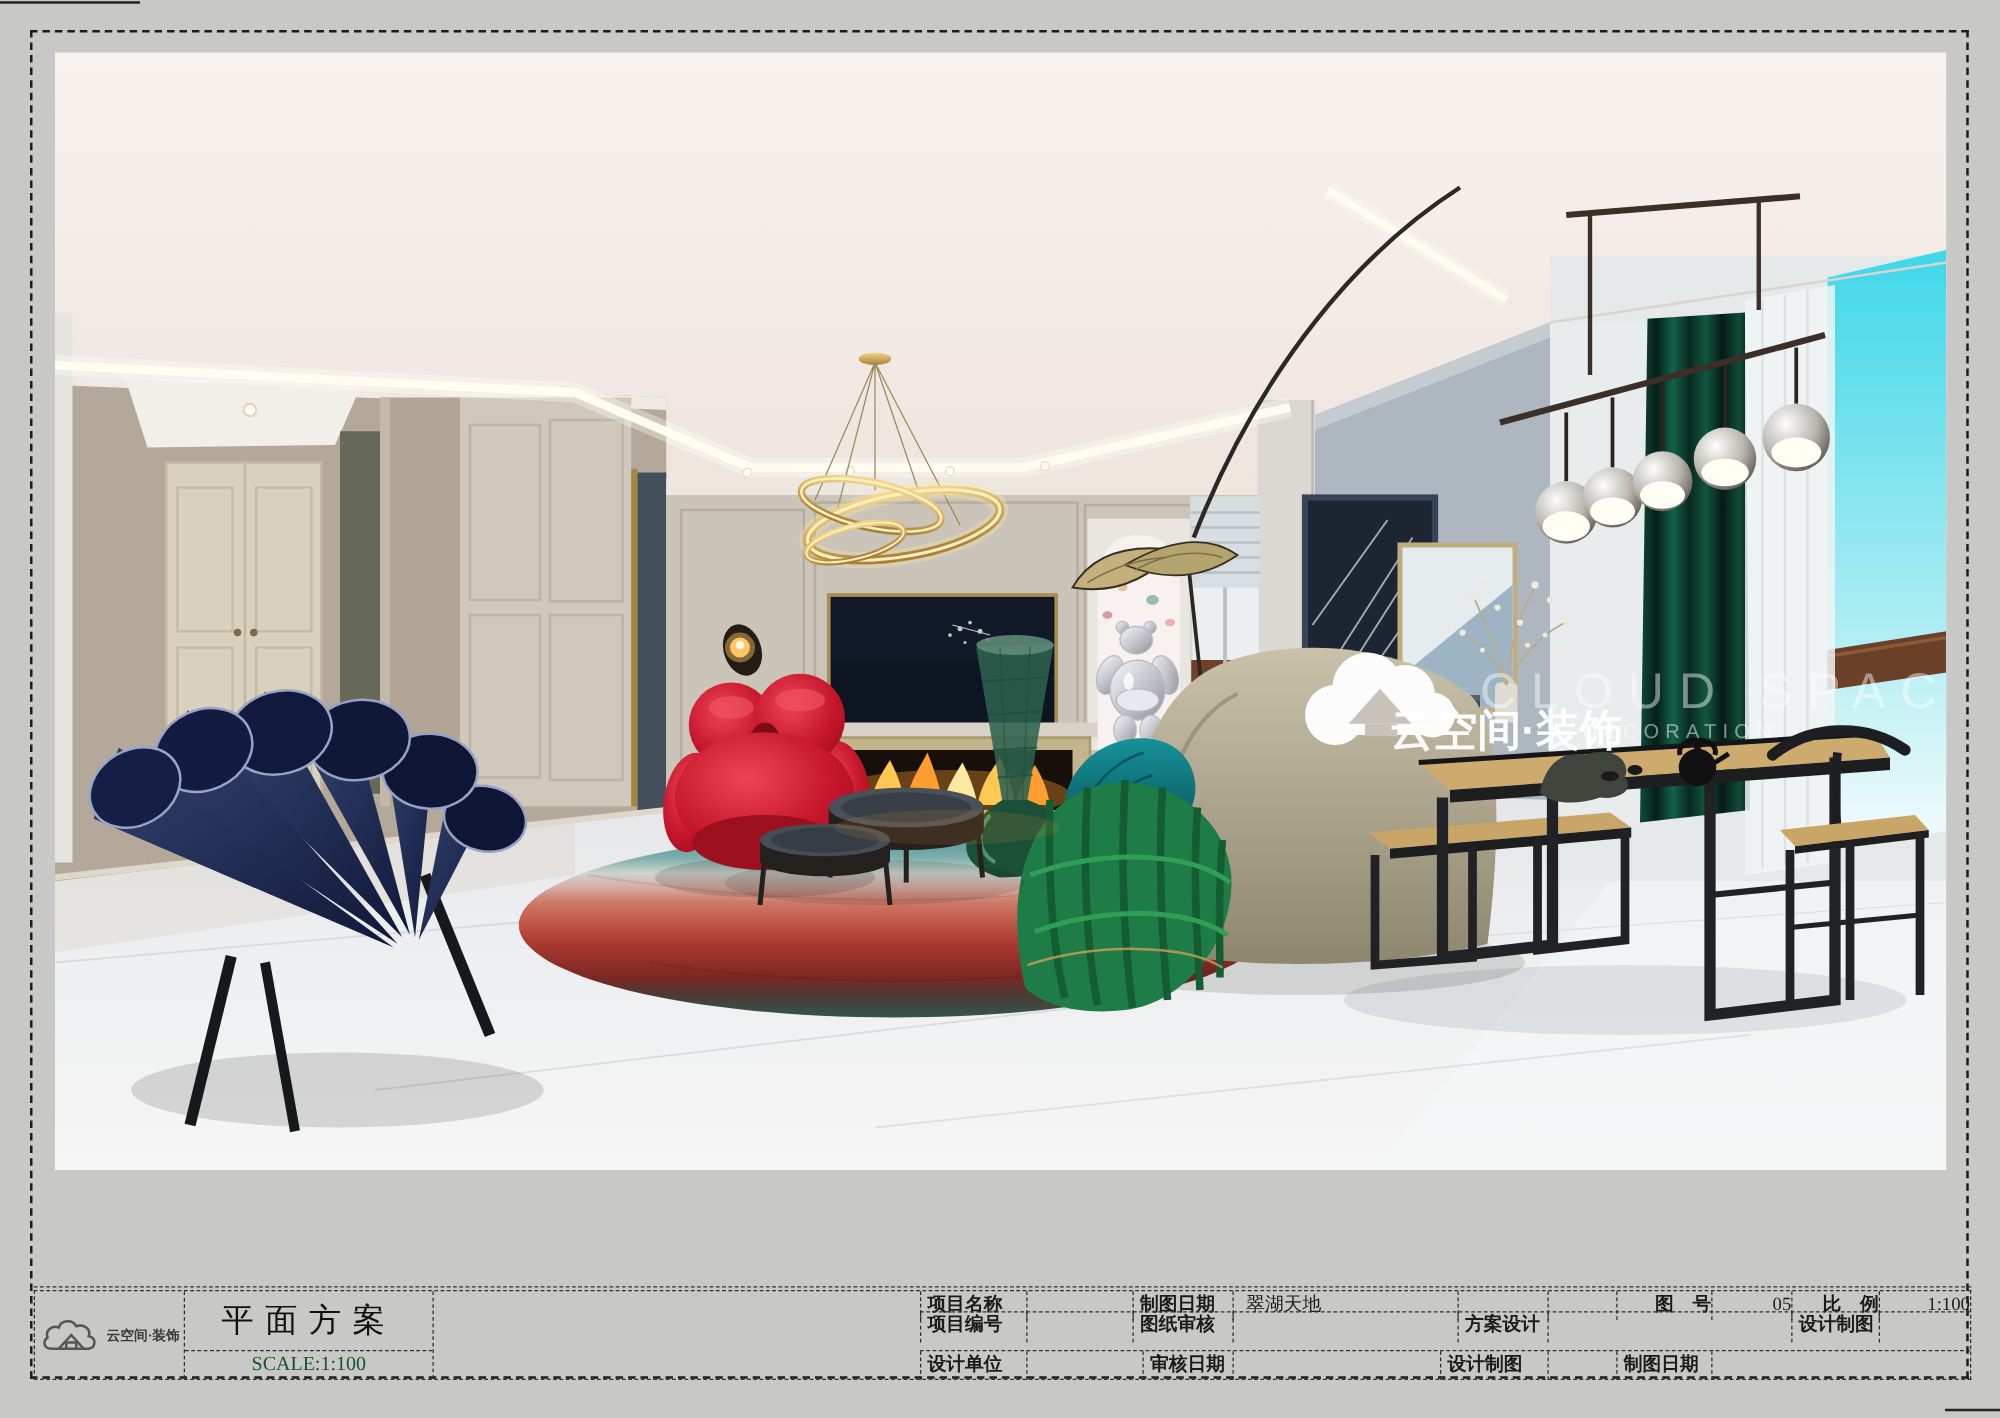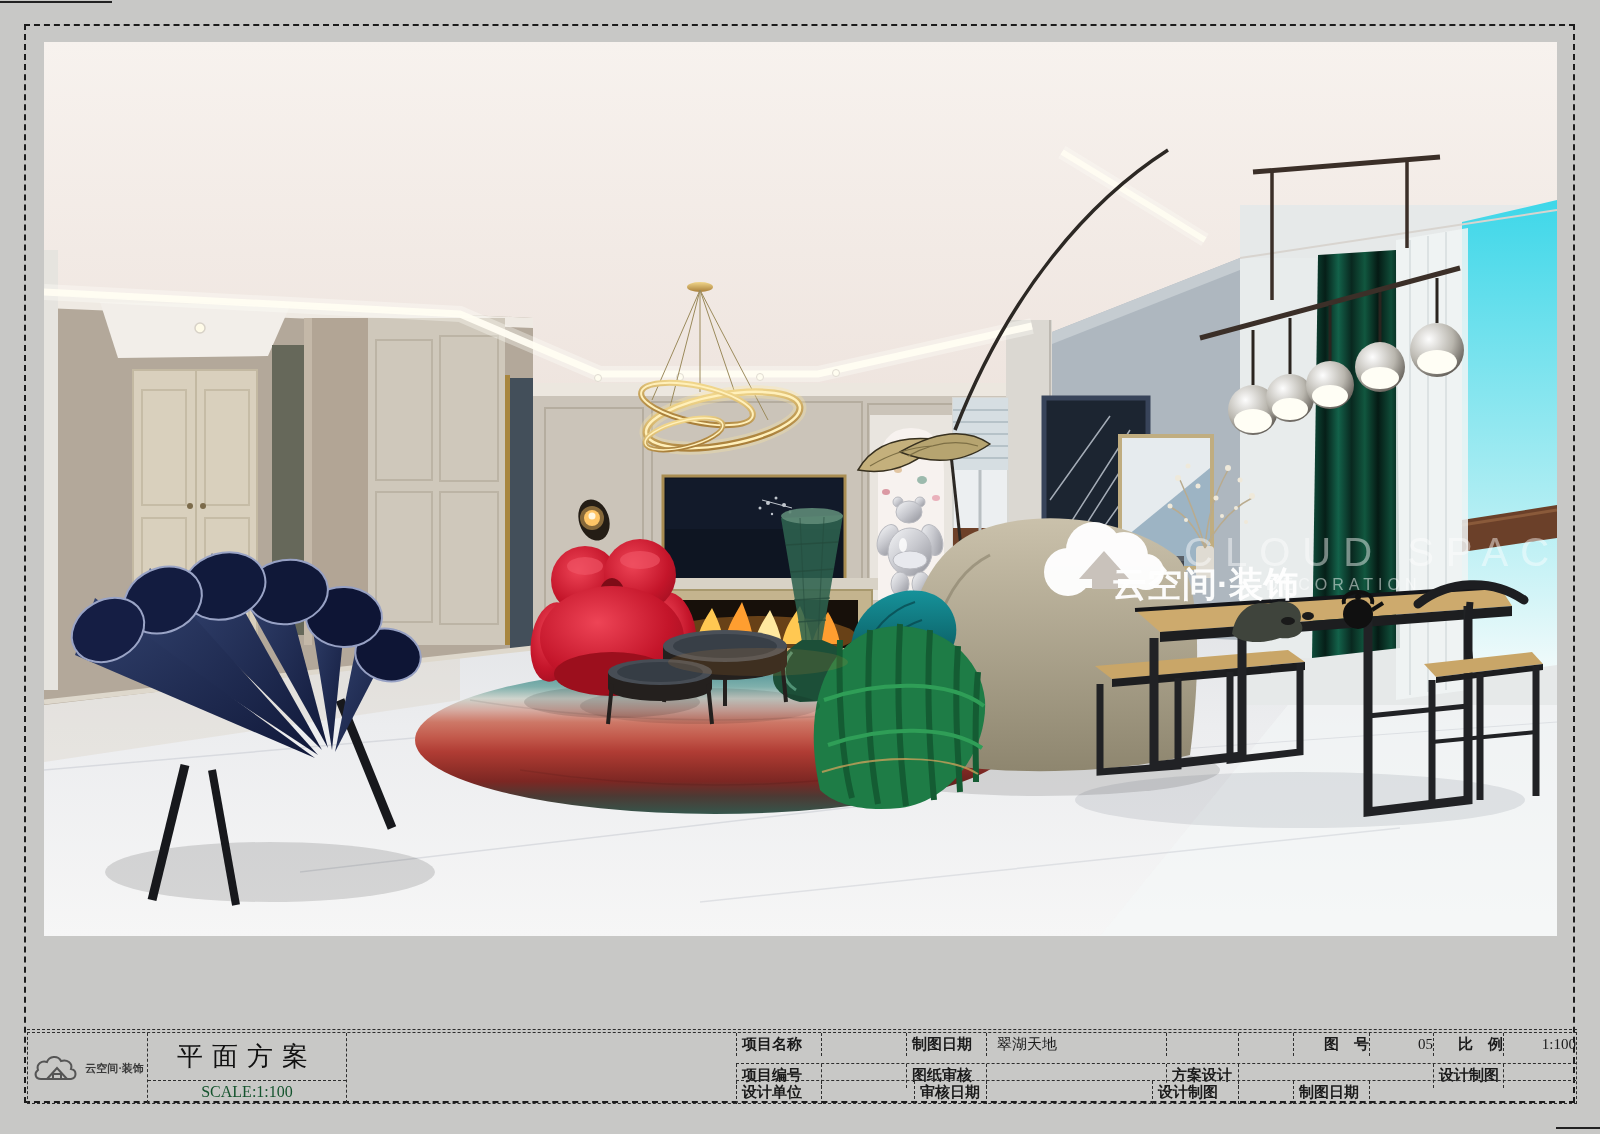--- a/index.html
+++ b/index.html
@@ -18,21 +18,21 @@
   .tcell{position:absolute;box-sizing:border-box;border-left:1px dashed #2e2e2e;height:100%;}
   .logo-cell{left:0;width:119px;border-left:none;display:flex;align-items:center;justify-content:center;gap:2px;}
   .logo-cell .brand-txt{font-size:11px;font-weight:bold;color:#3a3a3a;letter-spacing:0px;}
   .title-cell{left:119px;width:199px;font-family:Liberation Serif, serif;}
   .dtitle{height:47px;line-height:47px;text-align:center;font-size:26px;letter-spacing:9px;color:#111;}
   .dscale{height:22px;line-height:22px;text-align:center;font-size:16px;border-top:1px dashed #2e2e2e;color:#14532d;}
   .spacer-cell{left:318px;width:390px;}
   .tb-fields{position:absolute;left:708px;width:840px;height:100%;}
   .trow{position:absolute;left:0;width:840px;}
   .trow.r1{top:0;height:23px;}
-  .trow.r2{top:30px;height:24px;border-top:1px dashed #2e2e2e;}
+  .trow.r2{top:16px;height:24px;border-top:1px dashed #2e2e2e;font-family:Liberation Mono, monospace;}
   .trow.r3{top:47px;height:23px;border-top:1px dashed #2e2e2e;}
   .fcell{position:absolute;top:0;bottom:0;border-left:1px dashed #2e2e2e;box-sizing:border-box;
          font-size:15px;line-height:22px;white-space:pre;overflow:visible;}
   .fcell.lab{padding-left:5px;font-weight:600;}
   .fcell.cen{text-align:right;padding-left:0;}
   .fcell.val{padding-left:10px;}
 </style>
 </head>
 <body>
 

